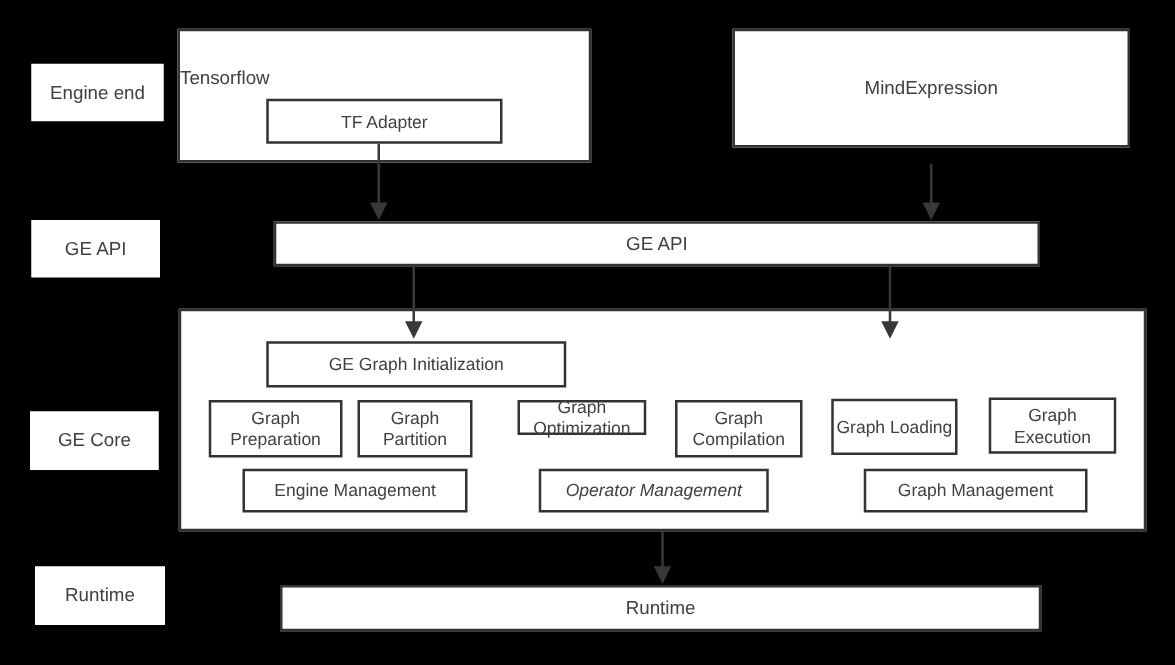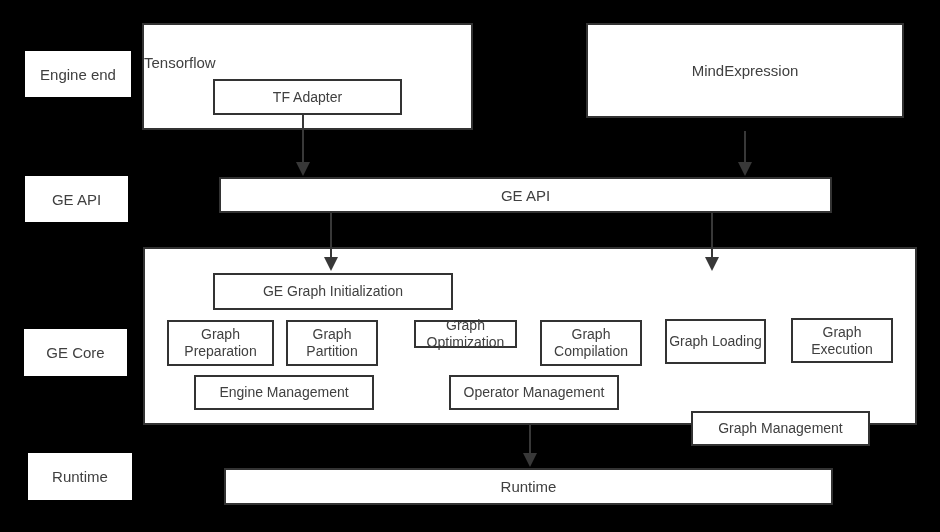--- a/index.html
+++ b/index.html
@@ -54,22 +54,22 @@
   
   .core-init{left:68px;top:24px;width:240px;height:37px;}
   .session-init{left:444px;top:24px;width:242px;height:37px;}
   .s0{left:22px;top:71px;width:107px;height:46px;}
   .s1{left:141px;top:71px;width:92px;height:46px;}
   .s2{left:269px;top:71px;width:103px;height:28px;}
   .s3{left:395px;top:71px;width:102px;height:46px;}
   .s4{left:520px;top:70px;width:101px;height:45px;}
   .s5{left:646px;top:69px;width:102px;height:45px;}
   .m0{left:49px;top:126px;width:180px;height:35px;}
-  .m1{left:304px;top:126px;width:170px;height:35px;}
-  .m2{left:546px;top:126px;width:179px;height:35px;margin-top:36px;}
+  .m1{left:286px;top:126px;width:184px;height:35px;font-style:italic;}
+  .m2{left:546px;top:126px;width:179px;height:35px;}
 
   
   .arrow{position:absolute;width:0;}
   .arrow .shaft{position:absolute;left:-1px;top:0;width:2px;background:var(--arrow);}
   .arrow .head{position:absolute;left:-7px;width:0;height:0;
     border-left:7px solid transparent;border-right:7px solid transparent;
     border-top:14px solid var(--arrow);}
   .a1{left:303px;top:115px;} .a1 .shaft{height:48px;} .a1 .head{top:47px;}
   .a2{left:745px;top:131px;} .a2 .shaft{height:32px;} .a2 .head{top:31px;}
   .a3{left:331px;top:213px;} .a3 .shaft{height:45px;} .a3 .head{top:44px;}

